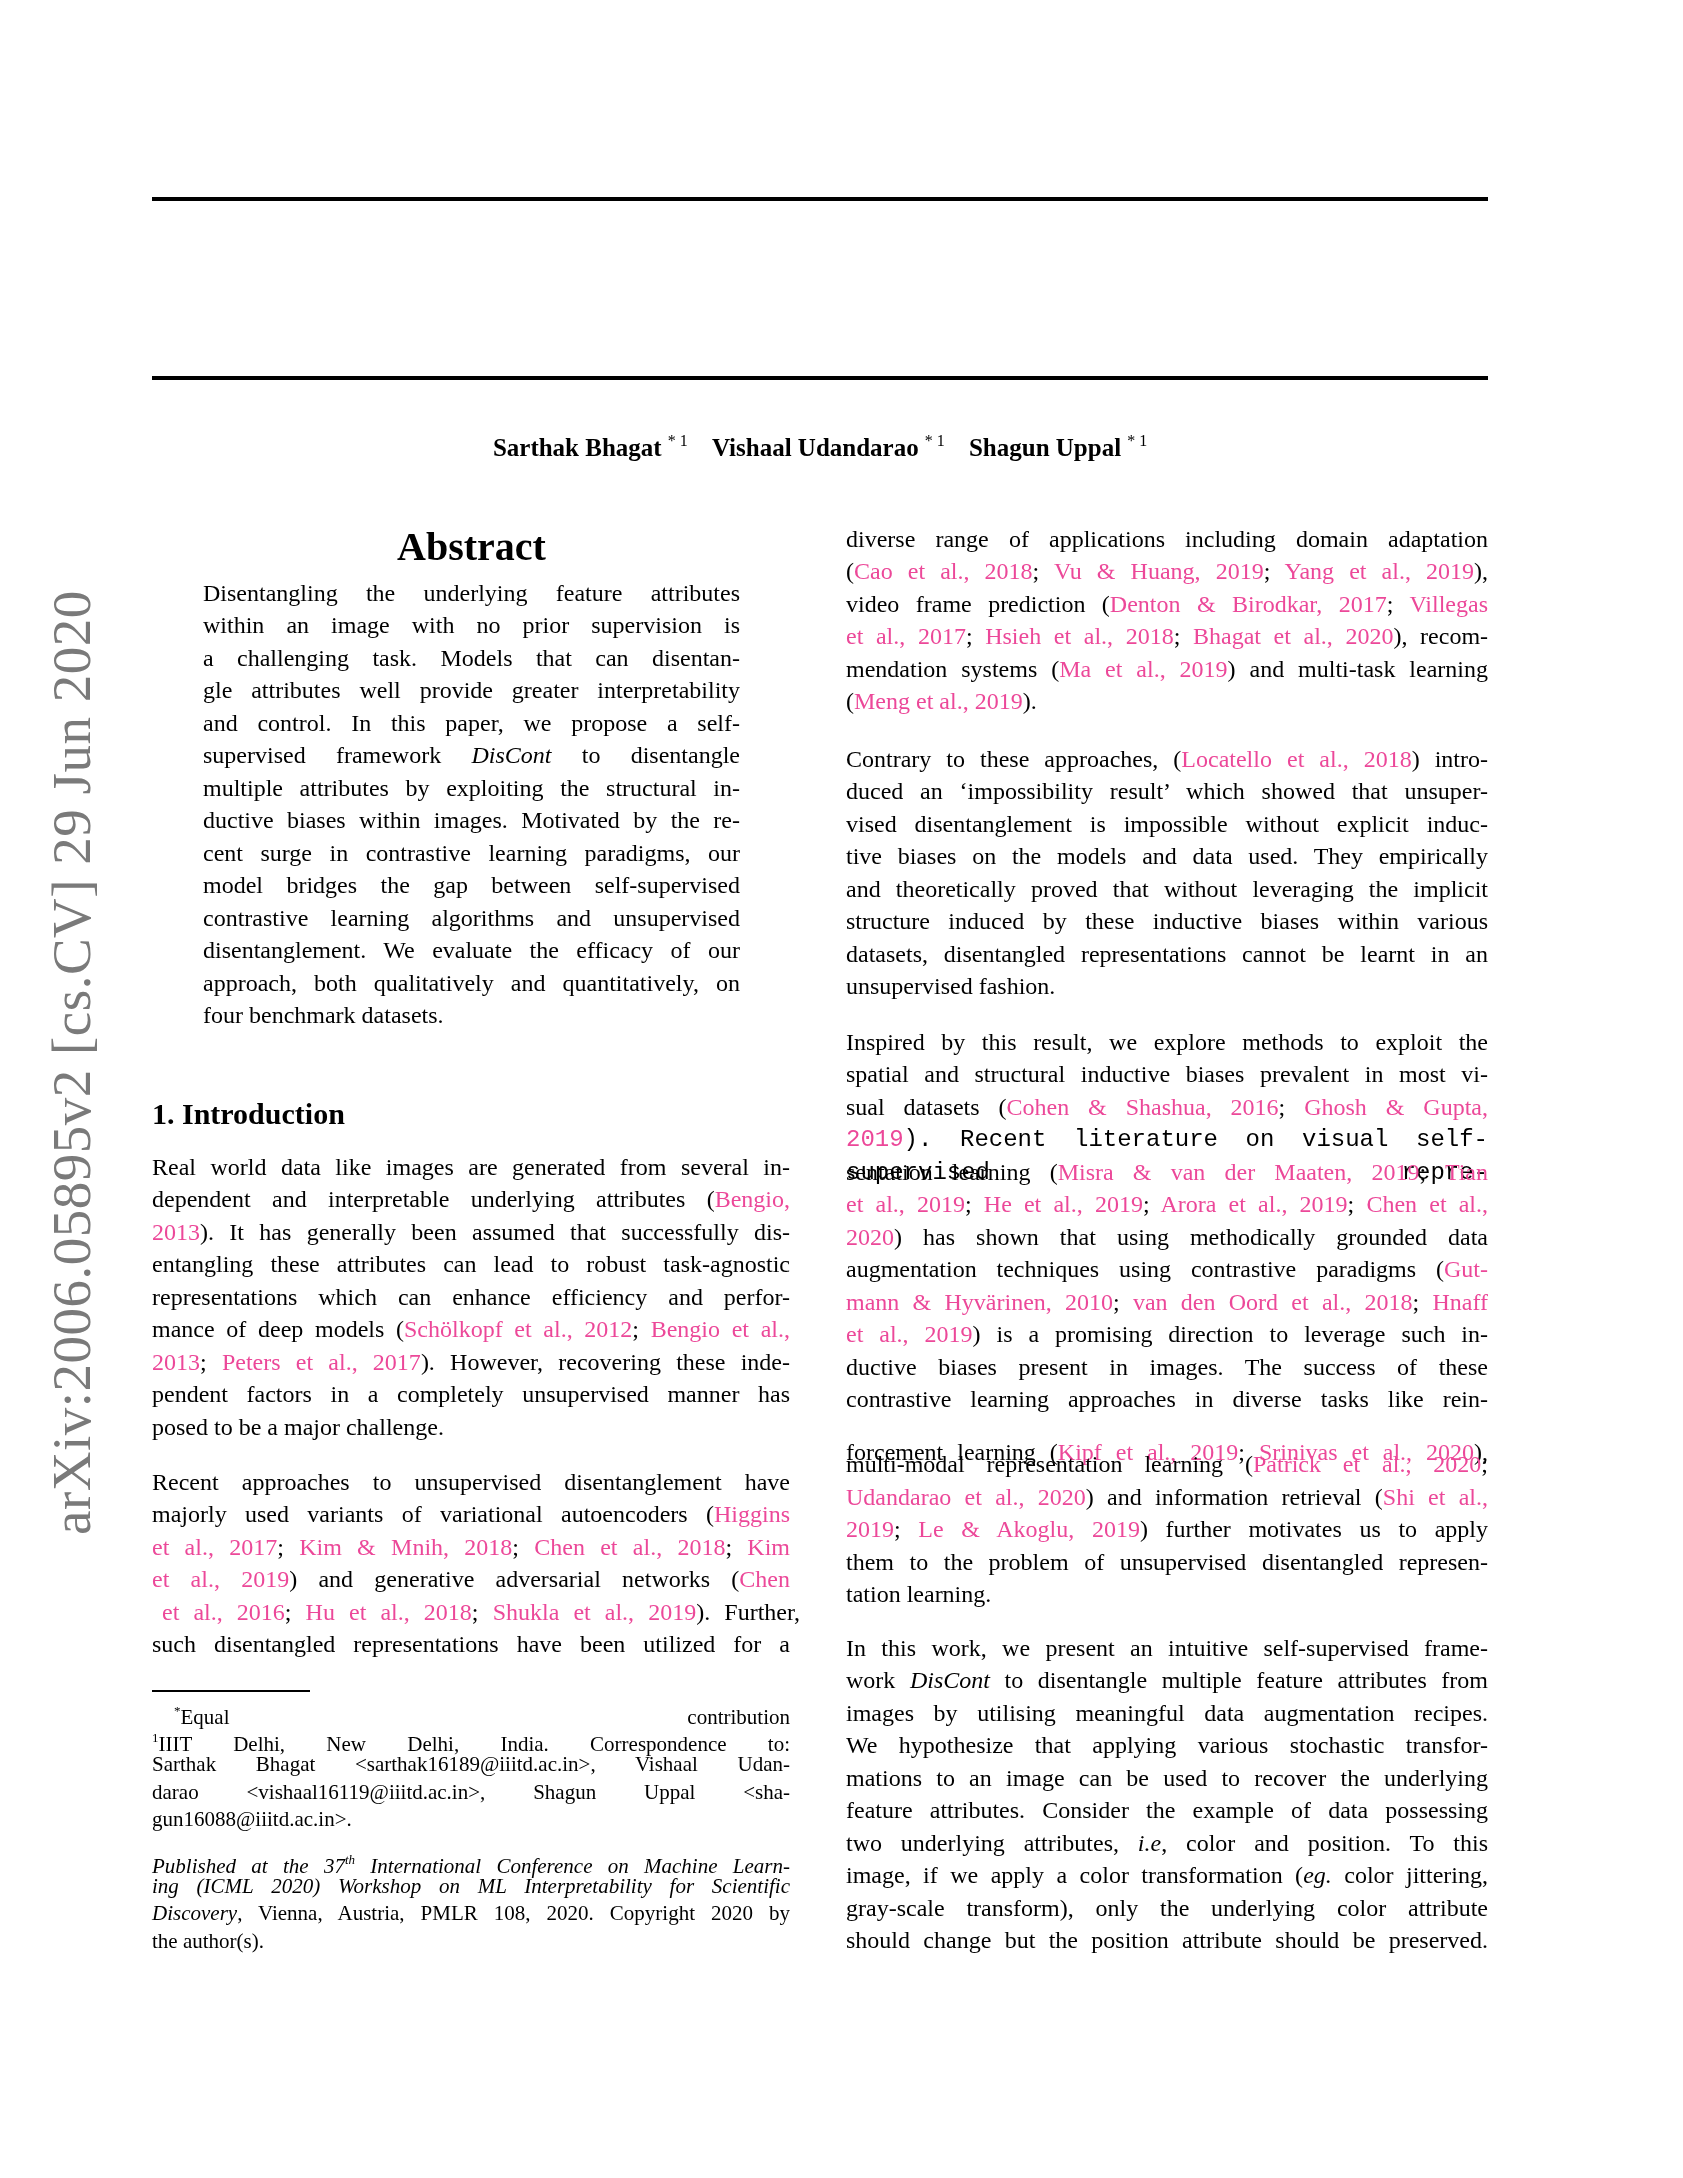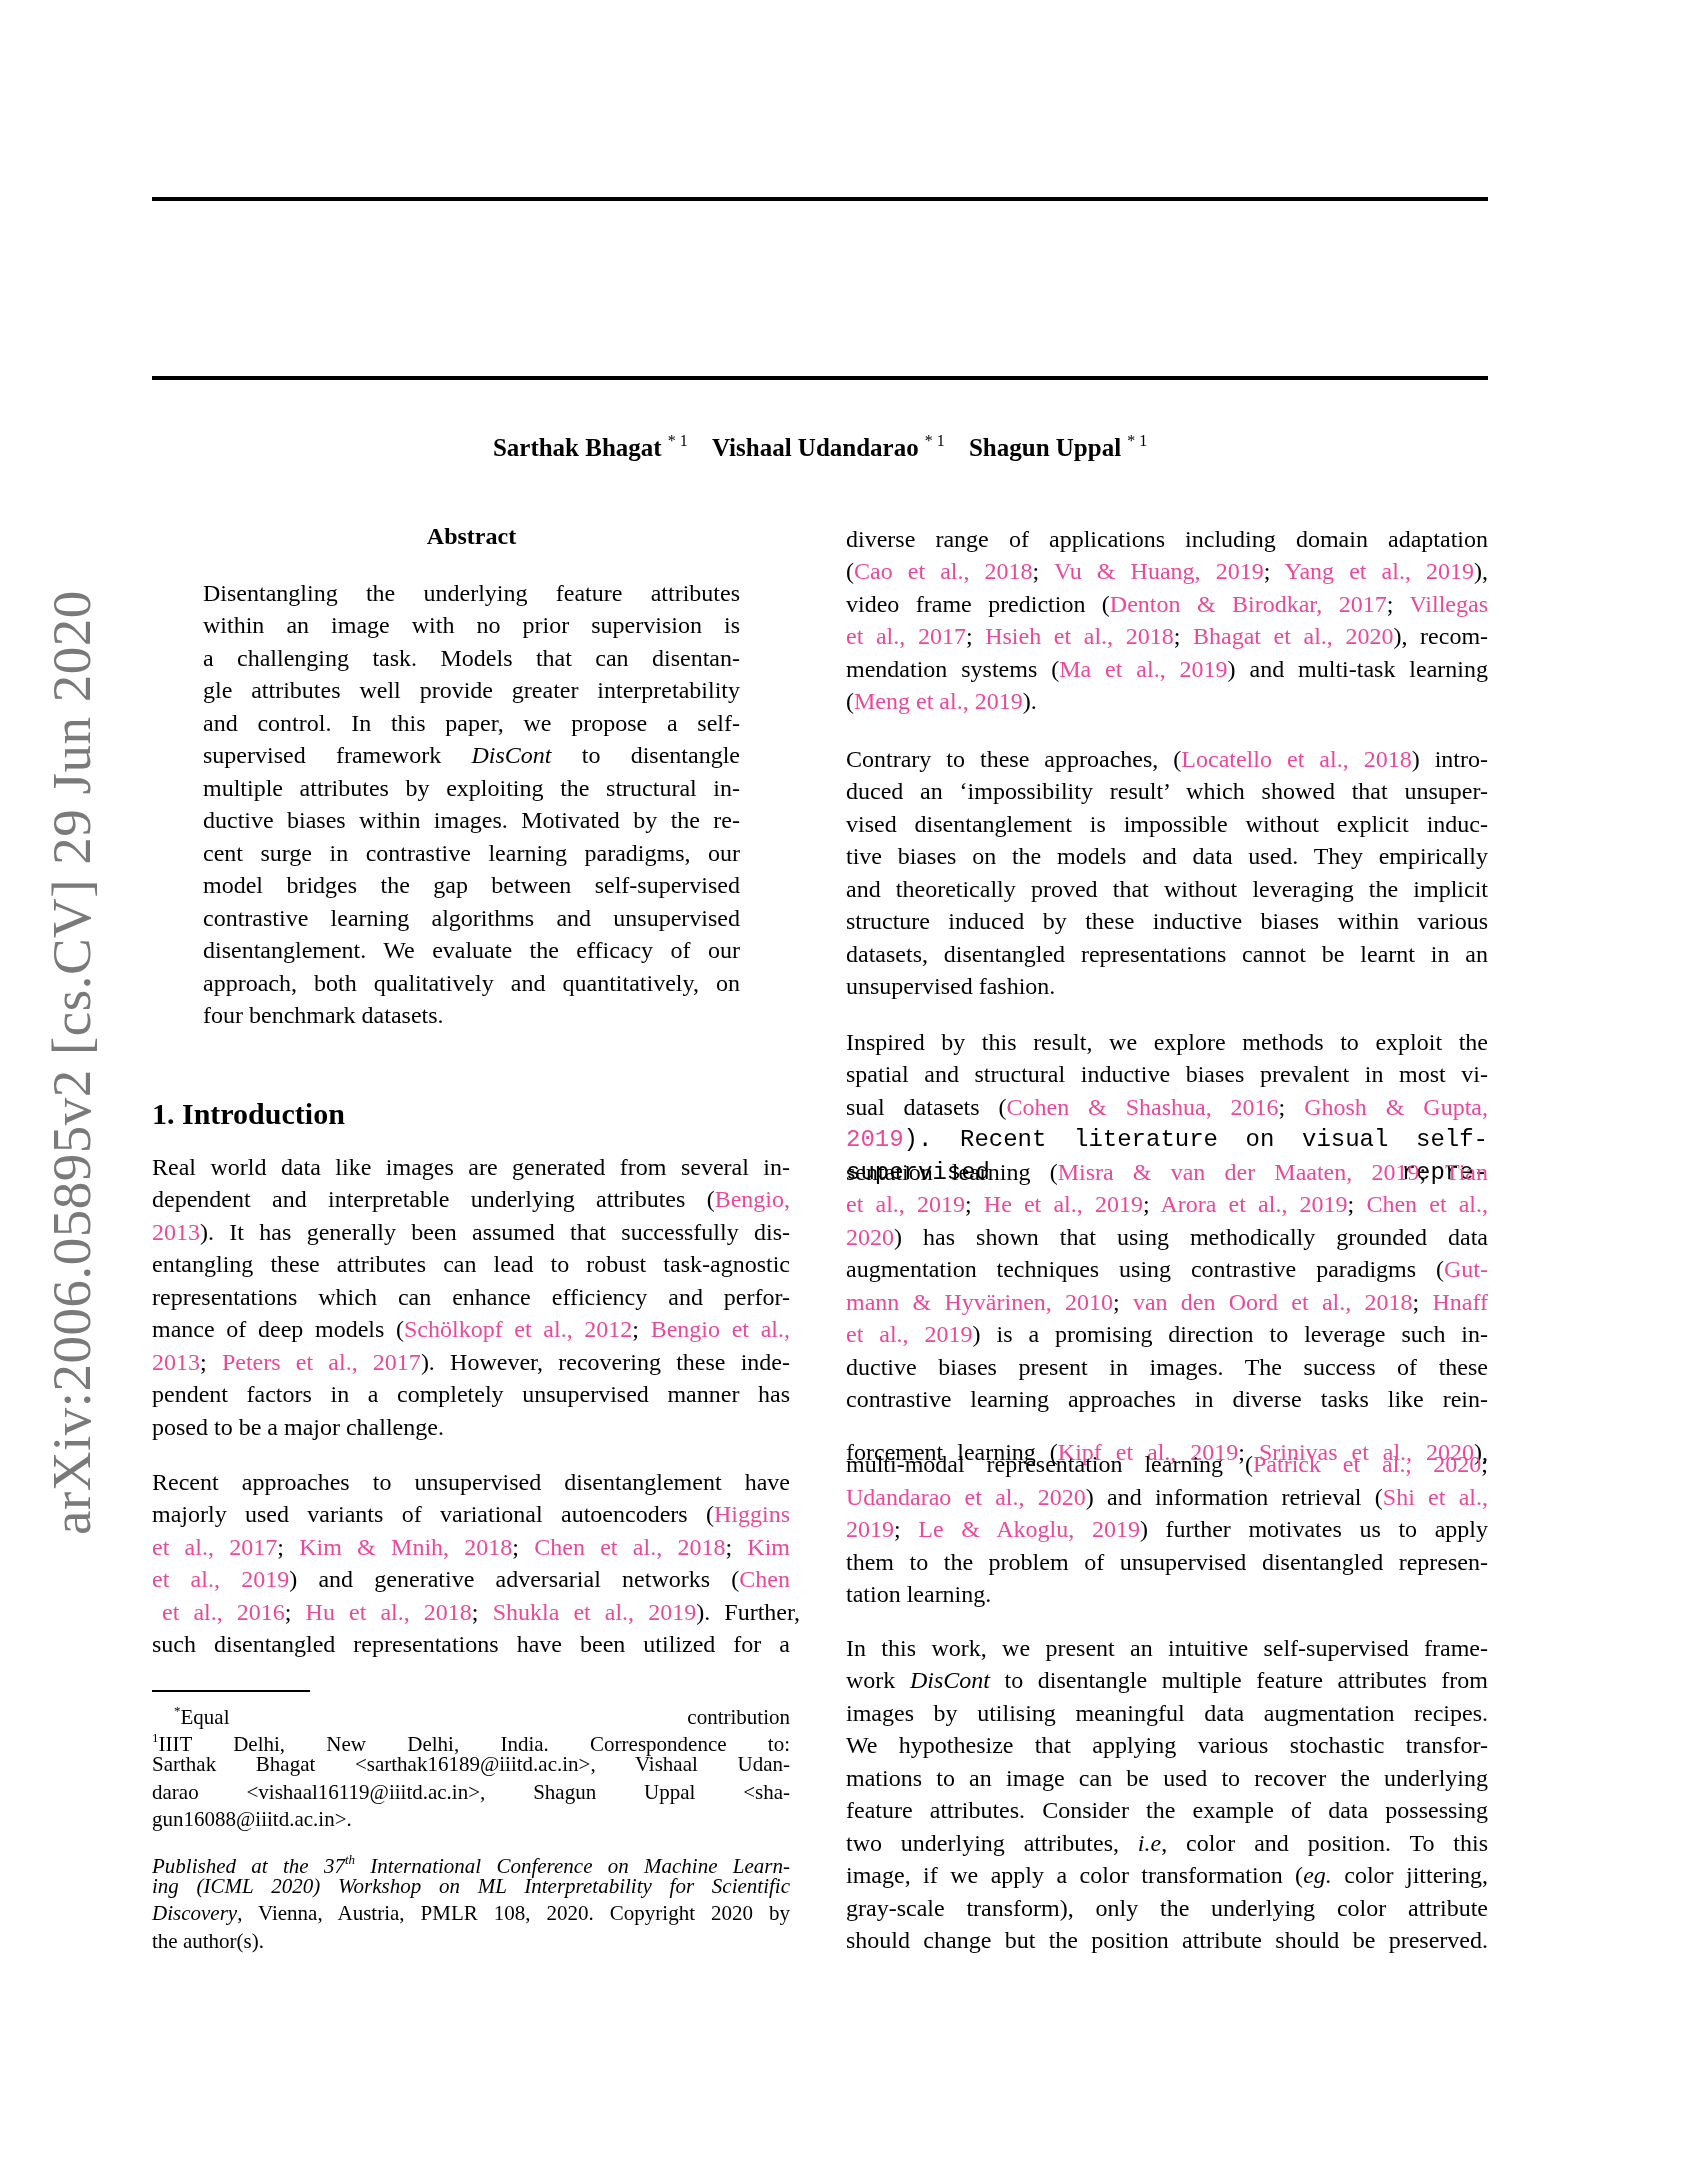--- a/index.html
+++ b/index.html
@@ -13,21 +13,21 @@
   .authors .au { margin: 0 9px; }
   .authors sup { font-weight: normal; font-size: 16px; vertical-align: 10px; margin-left: 6px; }
   .stamp { position: absolute; left: 40px; top: 1535px; transform-origin: 0 0; transform: rotate(-90deg);
            font-size: 55px; color: #7a7a7a; white-space: nowrap; letter-spacing: 0.5px; }
   .col { position: absolute; font-size: 24px; }
   .line { position: absolute; left: 0; white-space: nowrap; line-height: 33px; height: 33px; }
   .just { text-align: justify; text-align-last: justify; }
   .lnk { color: #ec4899; }
   .it { font-style: italic; }
   .abs-title { position: absolute; left: 203px; width: 537px; top: 523px; text-align: center;
-               font-weight: bold; font-size: 24px; }
+               font-weight: bold; font-size: 40px; }
   .sec { position: absolute; left: 152px; top: 1097px; font-weight: bold; font-size: 30px; }
   .fnrule { position: absolute; left: 152px; top: 1690px; width: 158px; height: 1.5px; background: #000; }
   .fn { font-size: 21px; }
   .fn .line { line-height: 27px; height: 27px; }
   sup.s { font-size: 13px; vertical-align: 9px; }
 </style>
 </head>
 <body>
 
 <div class="rule" style="top:197px;"></div>

